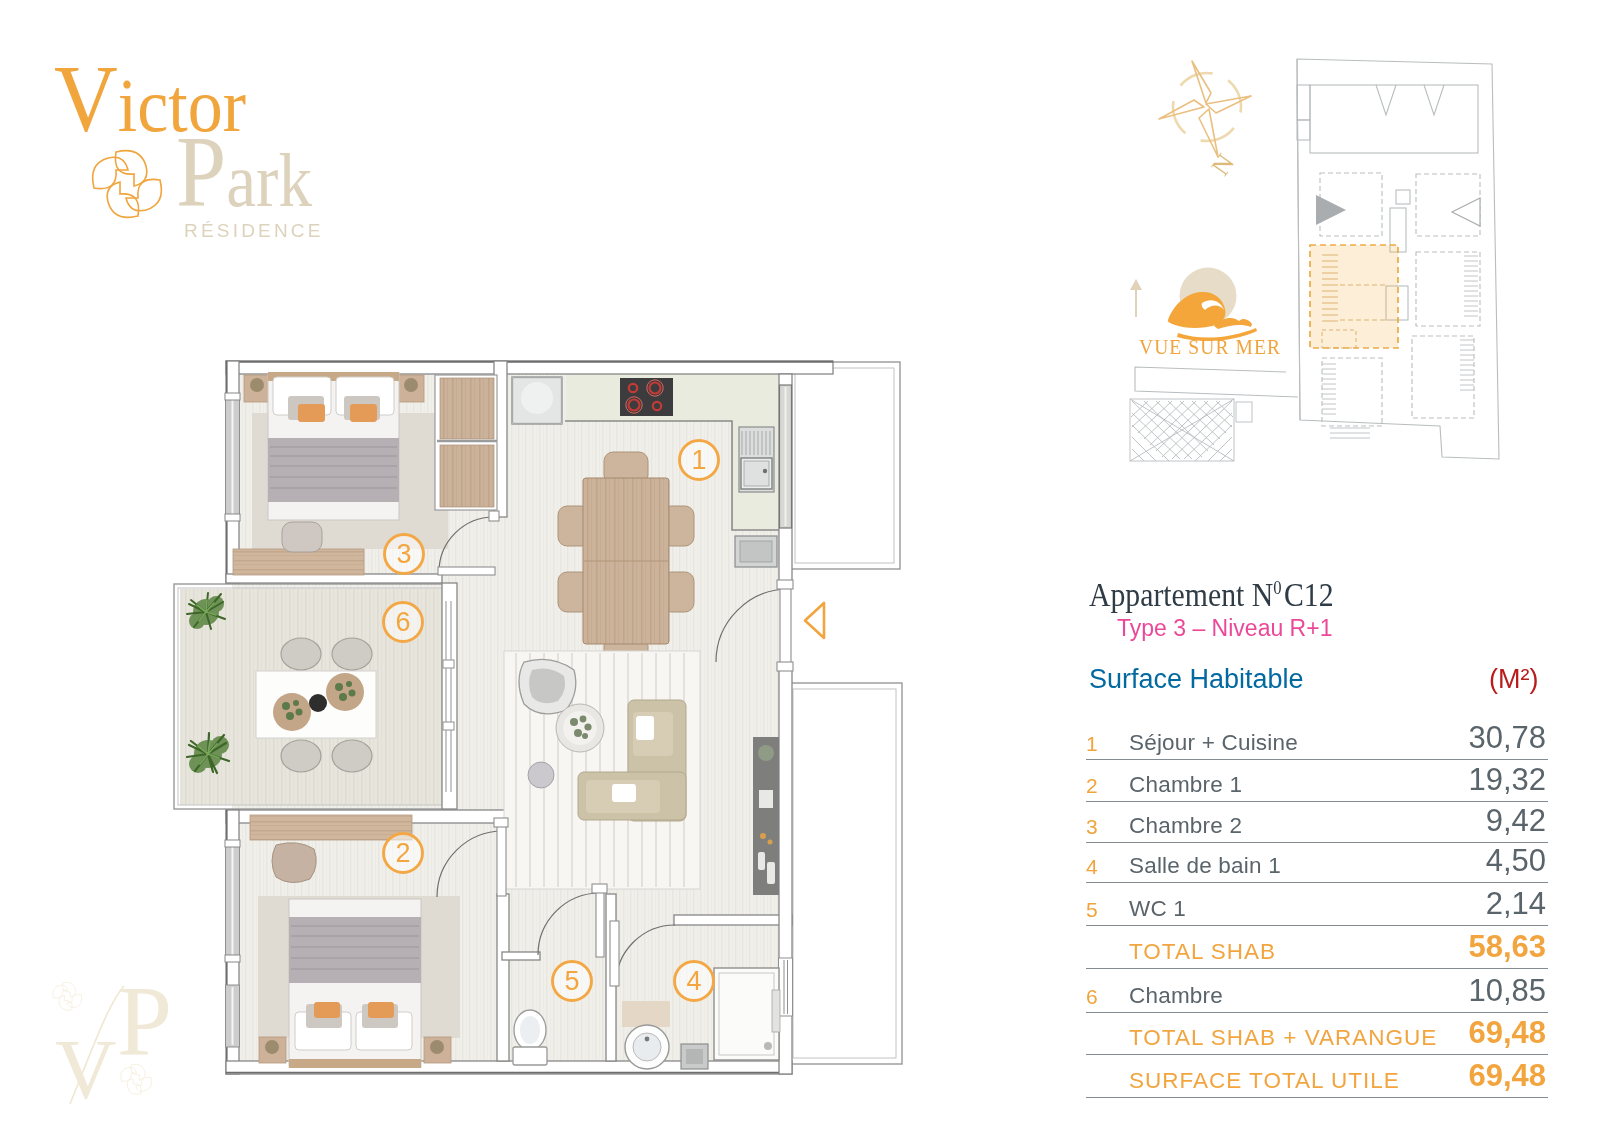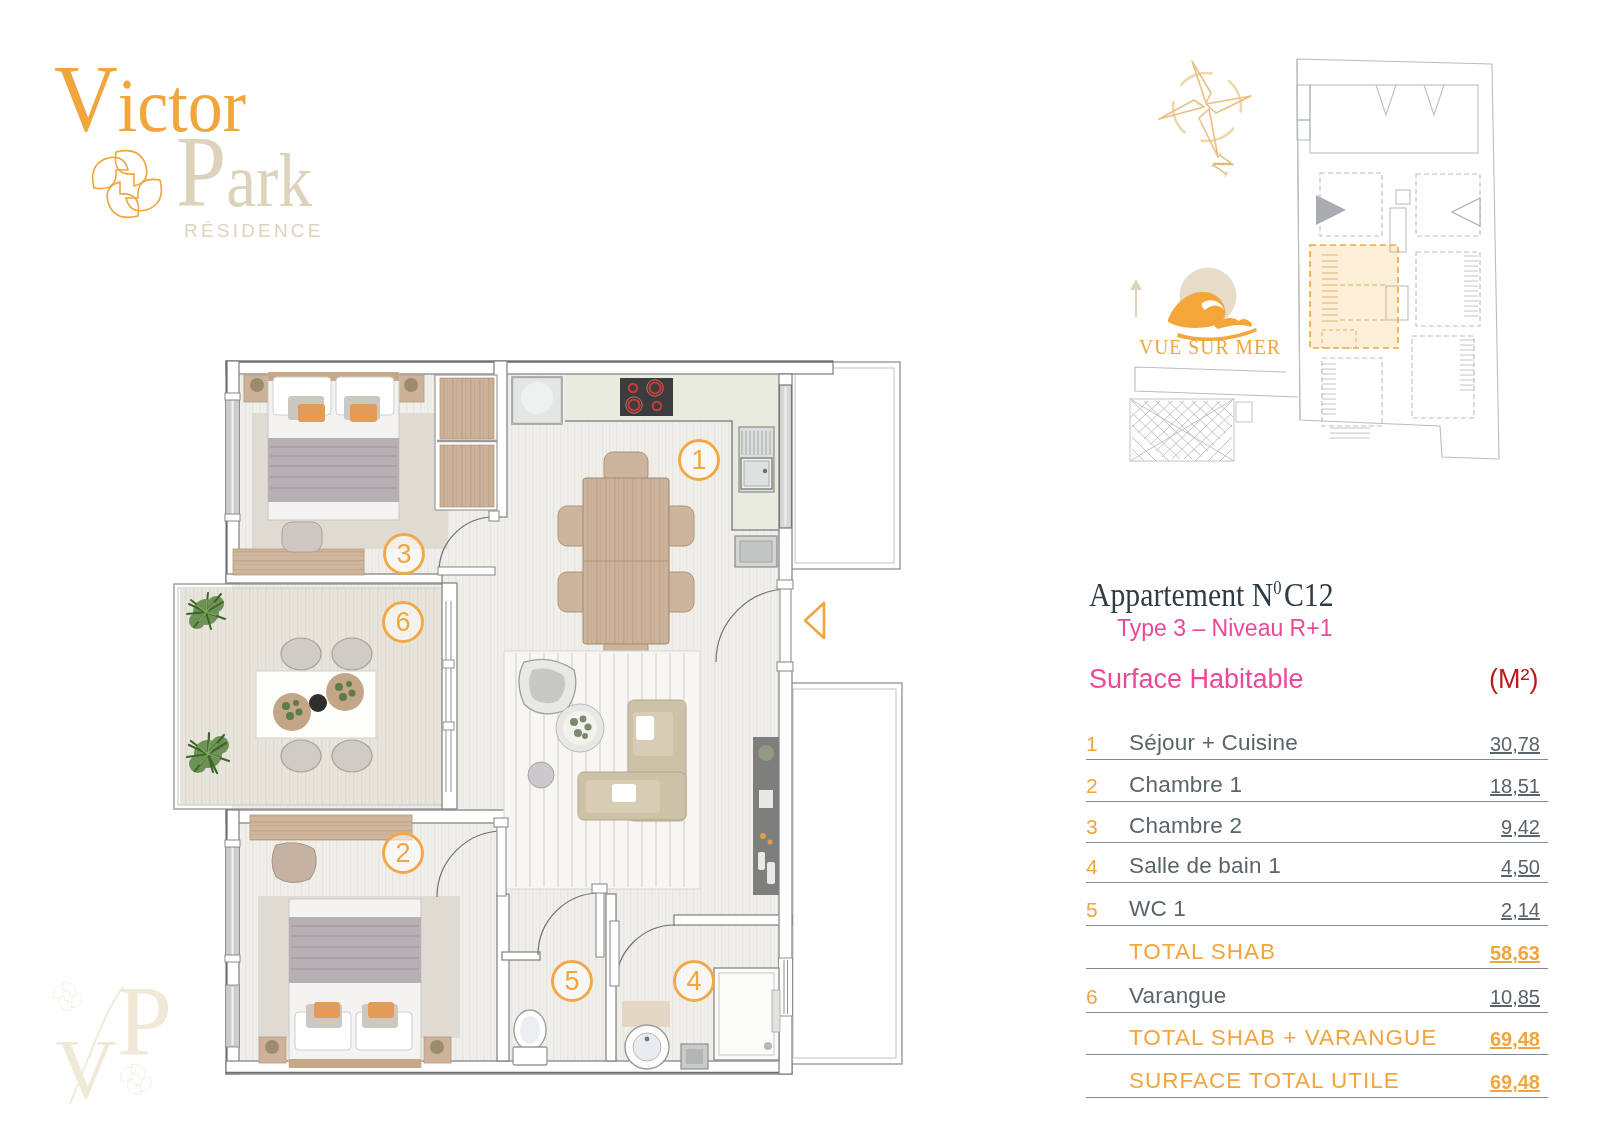--- a/index.html
+++ b/index.html
@@ -4,21 +4,21 @@
 <style>
   html,body{margin:0;padding:0;background:#ffffff;}
   #page{position:relative;width:1600px;height:1147px;overflow:hidden;background:#ffffff;
         font-family:"Liberation Sans",sans-serif;}
   .abs{position:absolute;}
   .serif{font-family:"Liberation Serif",serif;}
   
   .row{position:absolute;left:1086px;width:462px;border-bottom:1.4px solid #828c92;}
   .row .num{position:absolute;left:0px;bottom:3px;color:#f0a43c;font-size:21px;}
   .row .nm{position:absolute;left:43px;bottom:3px;color:#5a646b;font-size:22.5px;letter-spacing:.2px;}
-  .row .val{position:absolute;right:8px;bottom:3px;color:#5a646b;font-size:20px;text-decoration:underline;}
+  .row .val{position:absolute;right:2px;bottom:3px;color:#5a646b;font-size:31px;}
   .row .or{color:#f2a53e;}
 </style>
 </head>
 <body>
 <div id="page">
 
   <div id="logo" class="abs" style="left:0;top:0;width:420px;height:300px;"><svg width="420" height="300" viewBox="0 0 420 300" xmlns="http://www.w3.org/2000/svg">
 
 <text x="54" y="131" font-family="Liberation Serif, serif" font-size="96" fill="#f1a53d" textLength="192" lengthAdjust="spacingAndGlyphs">V<tspan font-size="76">ictor</tspan></text>
 
@@ -533,33 +533,33 @@
  <path d="M38 66 q-24 6 -30 -14 q-4 -16 12 -20 l0 12 q22 -2 18 22 z"></path>
  <path d="M-6 38 q-6 -24 14 -30 q16 -4 20 12 l-12 0 q2 22 -22 18 z"></path>
 </g>
 </g>
 </svg></div>
 
   <div class="abs serif" style="left:1089px;top:576px;font-size:34px;color:#2f3b45;letter-spacing:0;transform:scaleX(0.875);transform-origin:0 0;">Appartement N<sup style="font-size:19px;">0</sup> C12</div>
 
   <div class="abs" style="left:1117px;top:615px;font-size:23px;color:#ec4899;">Type 3 – Niveau R+1</div>
 
-  <div class="abs" style="left:1089px;top:664px;font-size:27px;color:#ec4899;">Surface Habitable</div>
+  <div class="abs" style="left:1089px;top:664px;font-size:27px;color:#0369a1;">Surface Habitable</div>
 
   <div class="abs" style="left:1489px;top:664px;font-size:27px;color:#b91c1c;">(M²)</div>
 
   <div class="row" style="top:718px;height:41px;">
       <span class="num">1</span>
       <span class="nm">Séjour + Cuisine</span>
       <span class="val">30,78</span>
     </div>
   <div class="row" style="top:760px;height:41px;">
       <span class="num">2</span>
       <span class="nm">Chambre 1</span>
-      <span class="val">18,51</span>
+      <span class="val">19,32</span>
     </div>
   <div class="row" style="top:801px;height:41px;">
       <span class="num">3</span>
       <span class="nm">Chambre 2</span>
       <span class="val">9,42</span>
     </div>
   <div class="row" style="top:842px;height:40px;">
       <span class="num">4</span>
       <span class="nm">Salle de bain 1</span>
       <span class="val">4,50</span>
@@ -568,21 +568,21 @@
       <span class="num">5</span>
       <span class="nm">WC 1</span>
       <span class="val">2,14</span>
     </div>
   <div class="row" style="top:925px;height:43px;">
       <span class="nm or" style="letter-spacing:1px;">TOTAL SHAB</span>
       <span class="val or" style="font-weight:bold;">58,63</span>
     </div>
   <div class="row" style="top:968px;height:44px;">
       <span class="num">6</span>
-      <span class="nm">Varangue</span>
+      <span class="nm">Chambre</span>
       <span class="val">10,85</span>
     </div>
   <div class="row" style="top:1012px;height:42px;">
       <span class="nm or" style="letter-spacing:1px;">TOTAL SHAB + VARANGUE</span>
       <span class="val or" style="font-weight:bold;">69,48</span>
     </div>
   <div class="row" style="top:1054px;height:43px;">
       <span class="nm or" style="letter-spacing:1px;">SURFACE TOTAL UTILE</span>
       <span class="val or" style="font-weight:bold;">69,48</span>
     </div>

